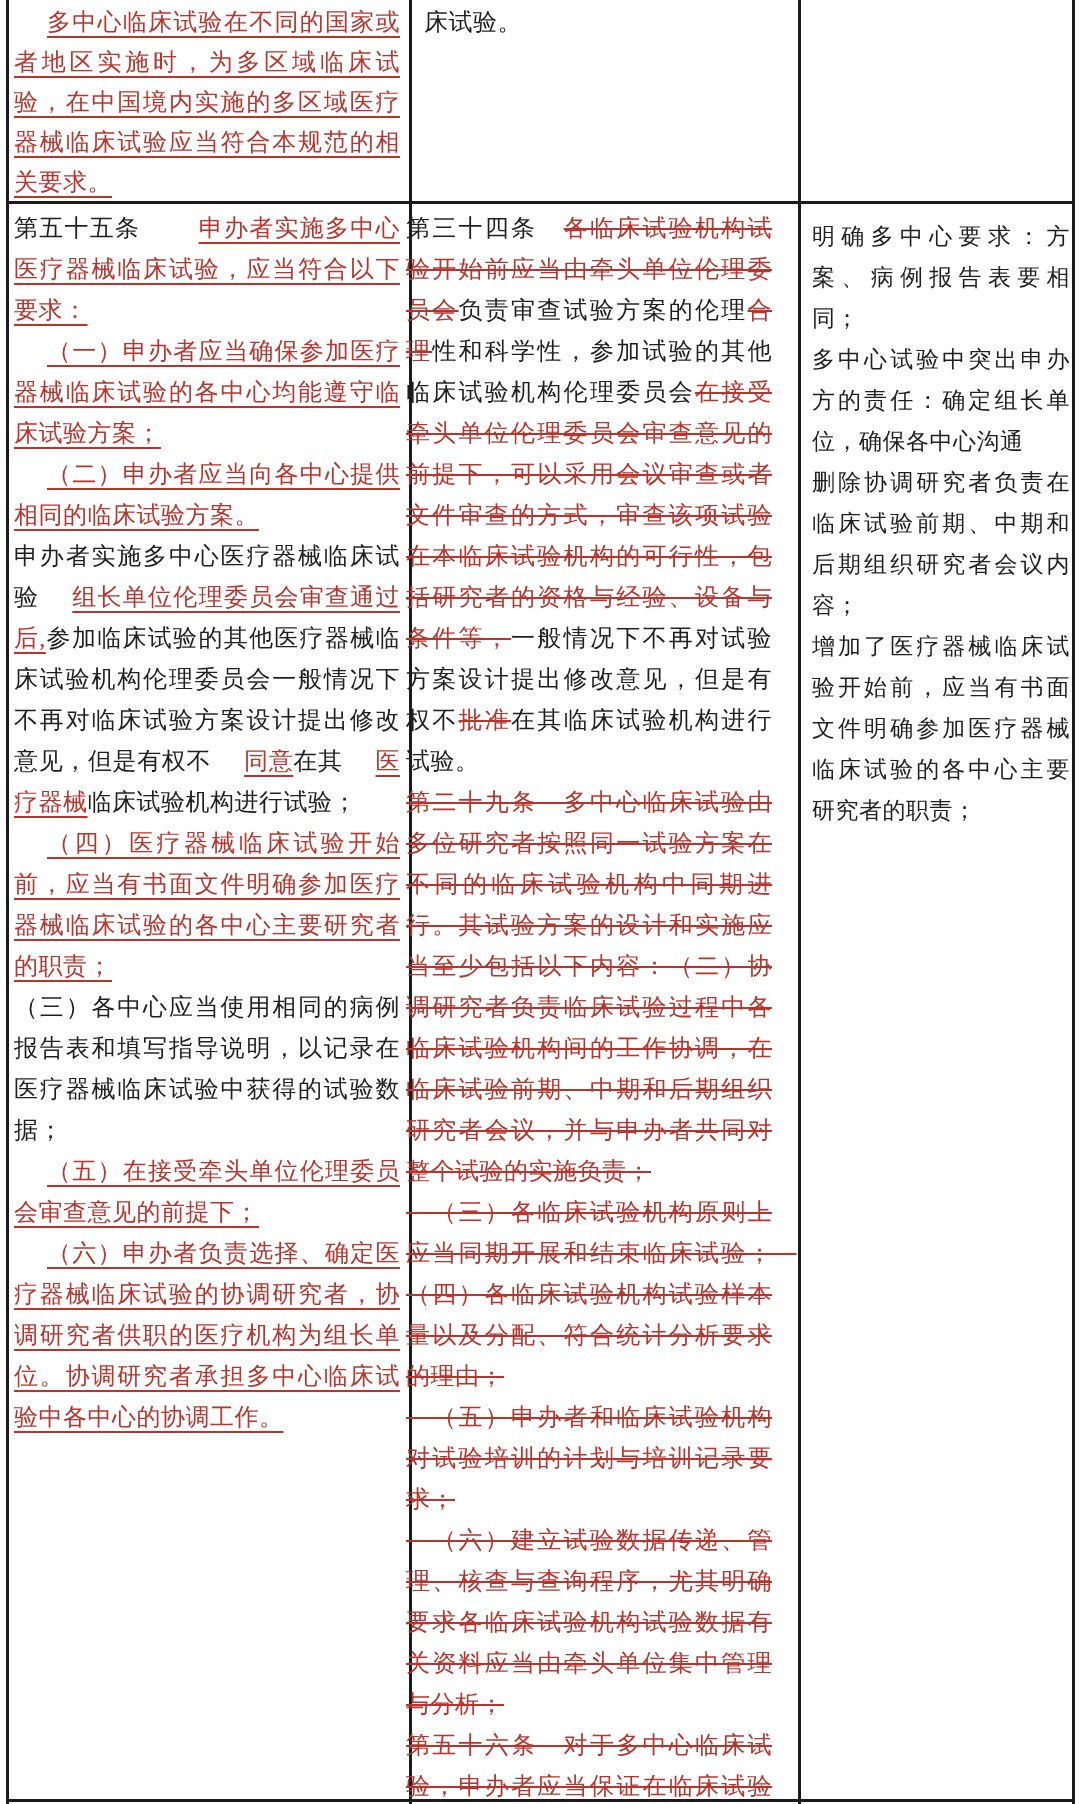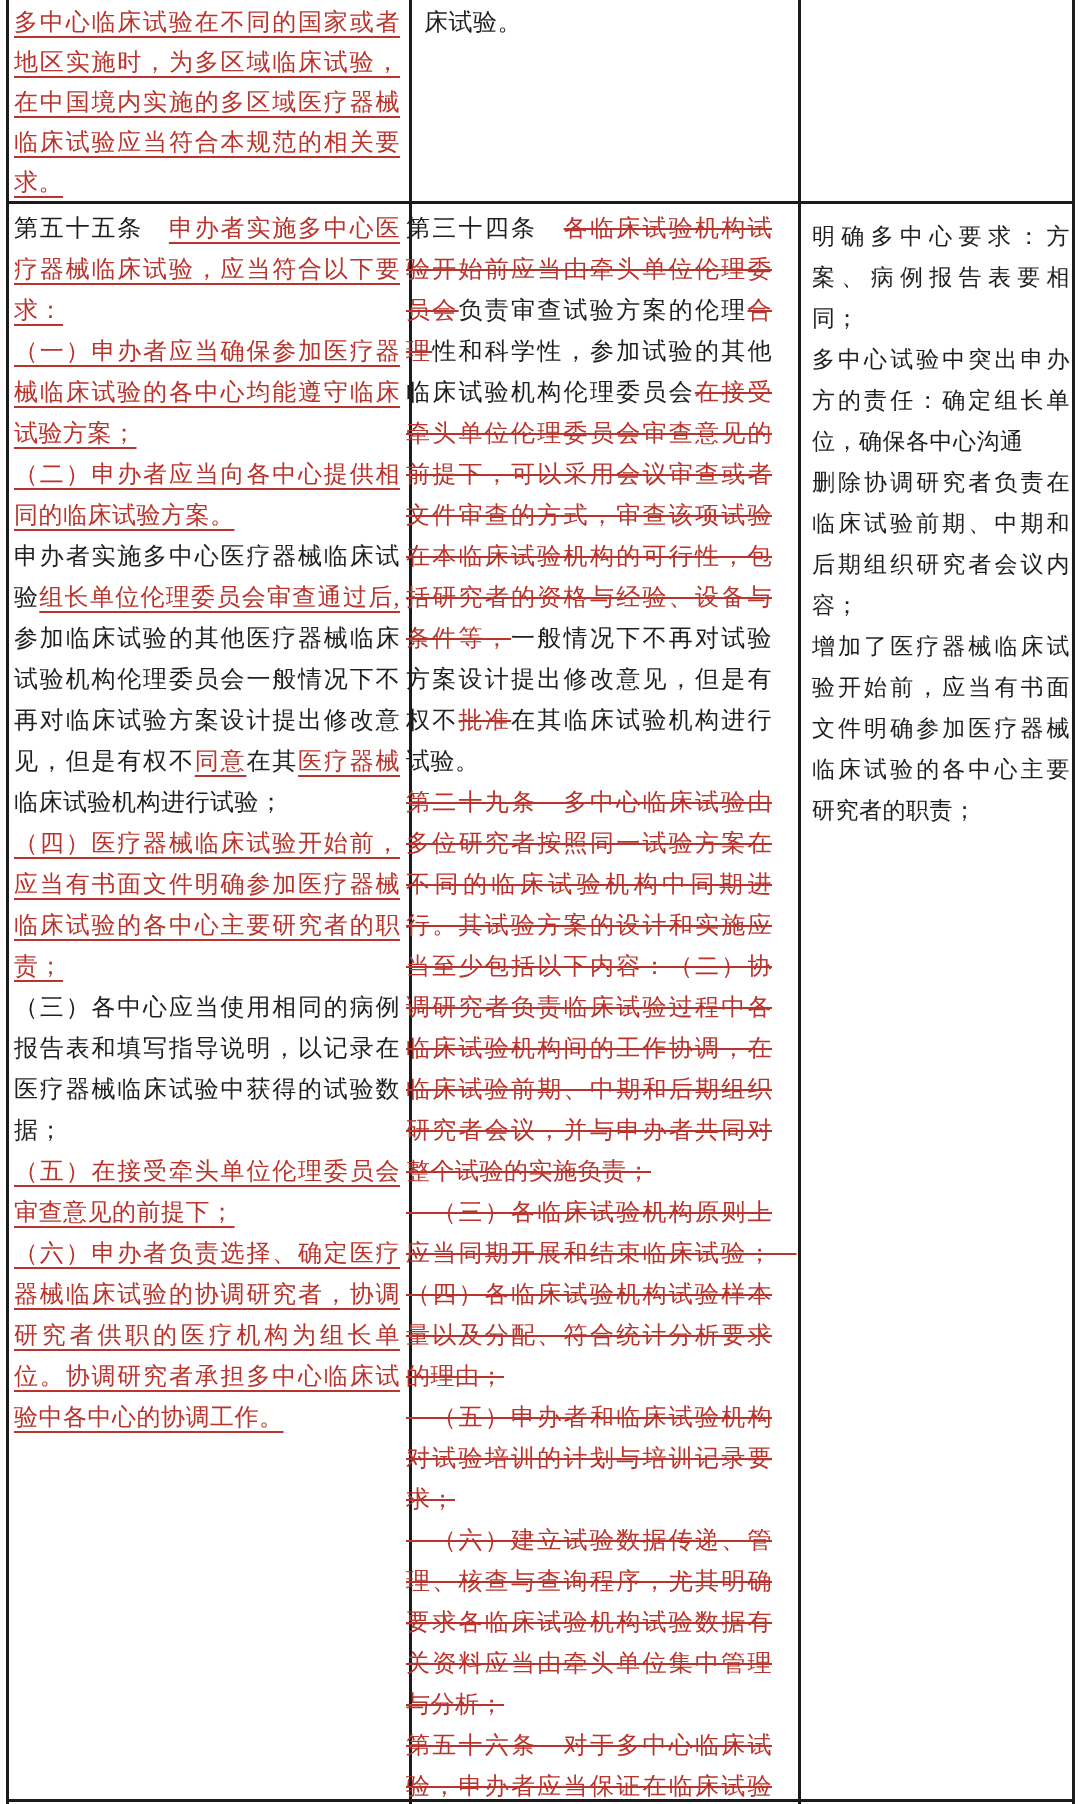--- a/index.html
+++ b/index.html
@@ -33,20 +33,21 @@
   }
   .cell.row1{line-height:40px;}
   .cell .para{margin:0;}
   .run-normal{color:var(--ink);}
   .run-ins{
     color:var(--red);
     text-decoration:underline;
     text-decoration-color:var(--red);
     text-decoration-thickness:2px;
     text-underline-offset:6px;
+    margin-left:33px;
   }
   .run-del{
     color:var(--red);
     text-decoration:line-through;
     text-decoration-color:var(--red);
     text-decoration-thickness:2px;
   }
   #cell-r2c3{font-size:23px;}
 </style>
 </head>

